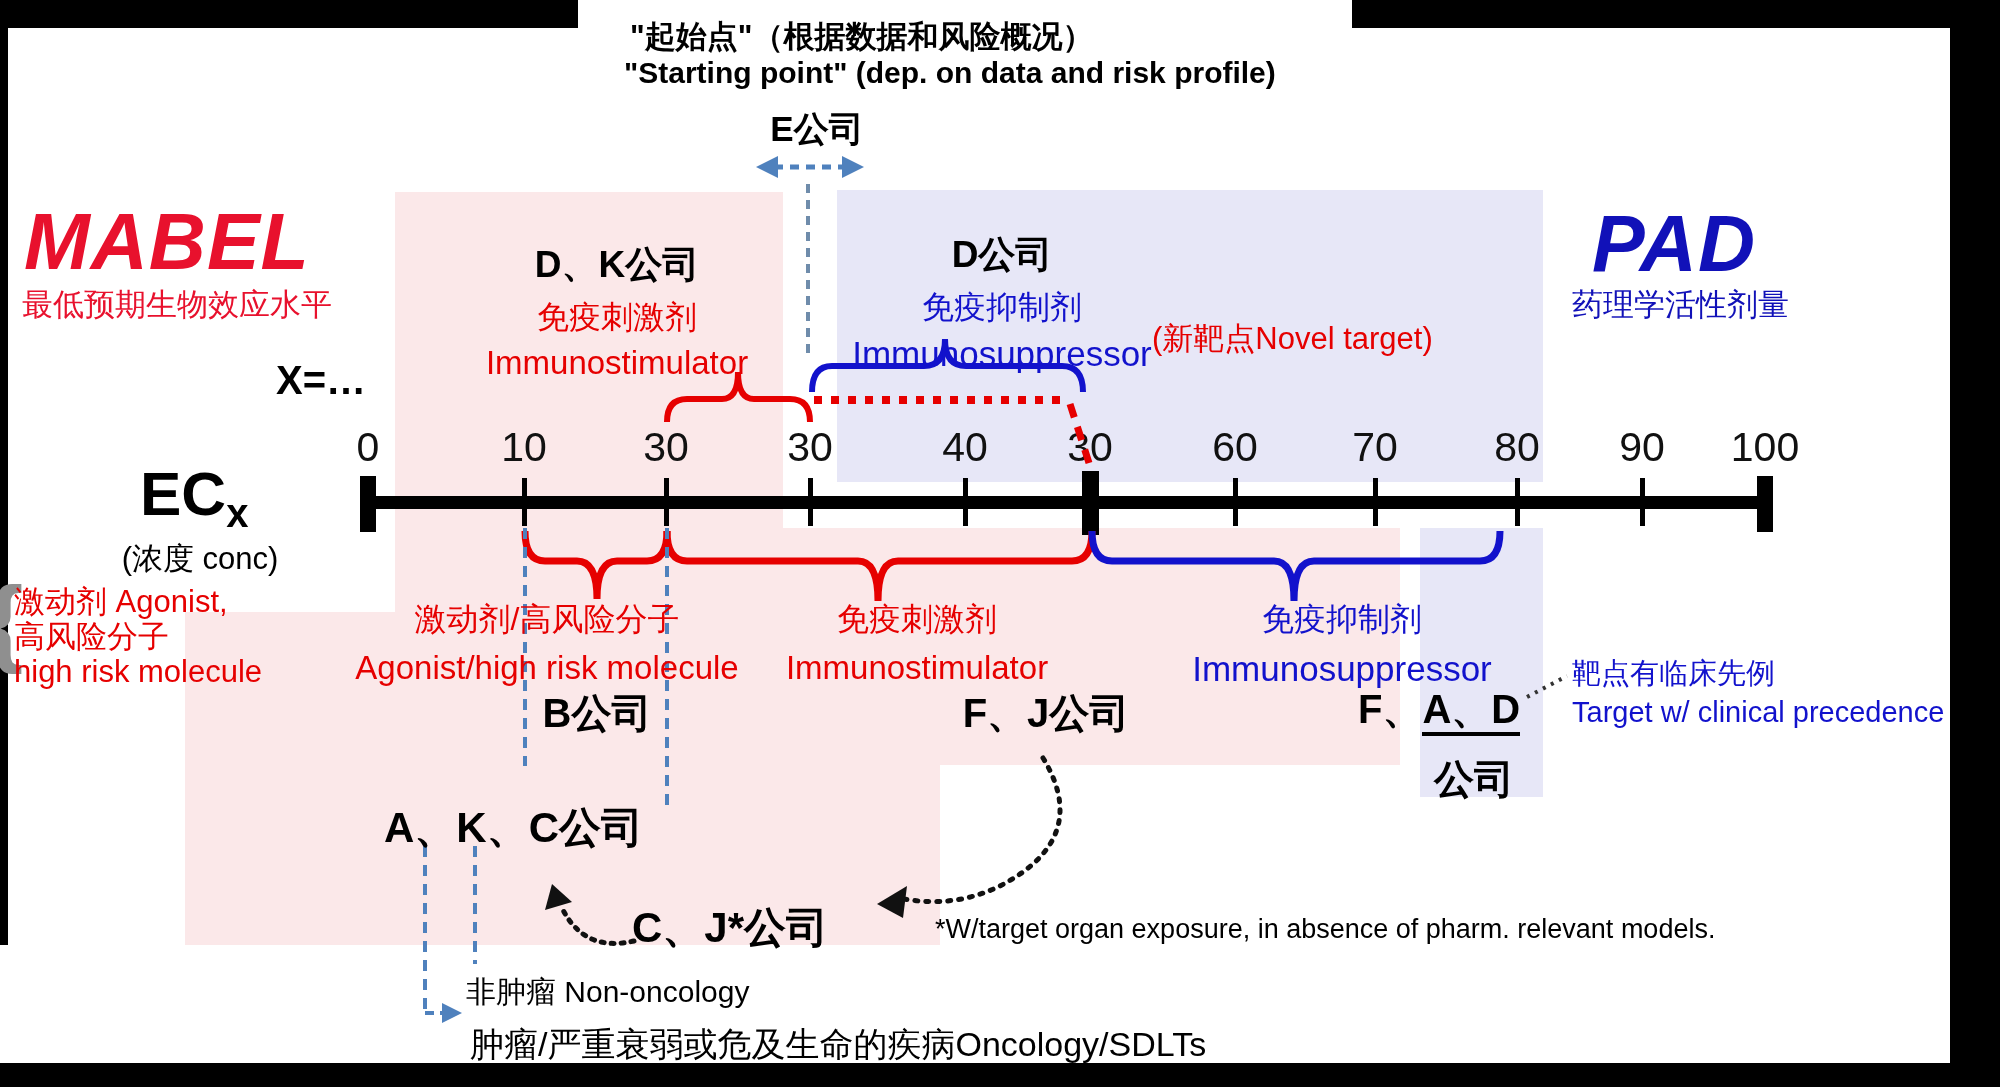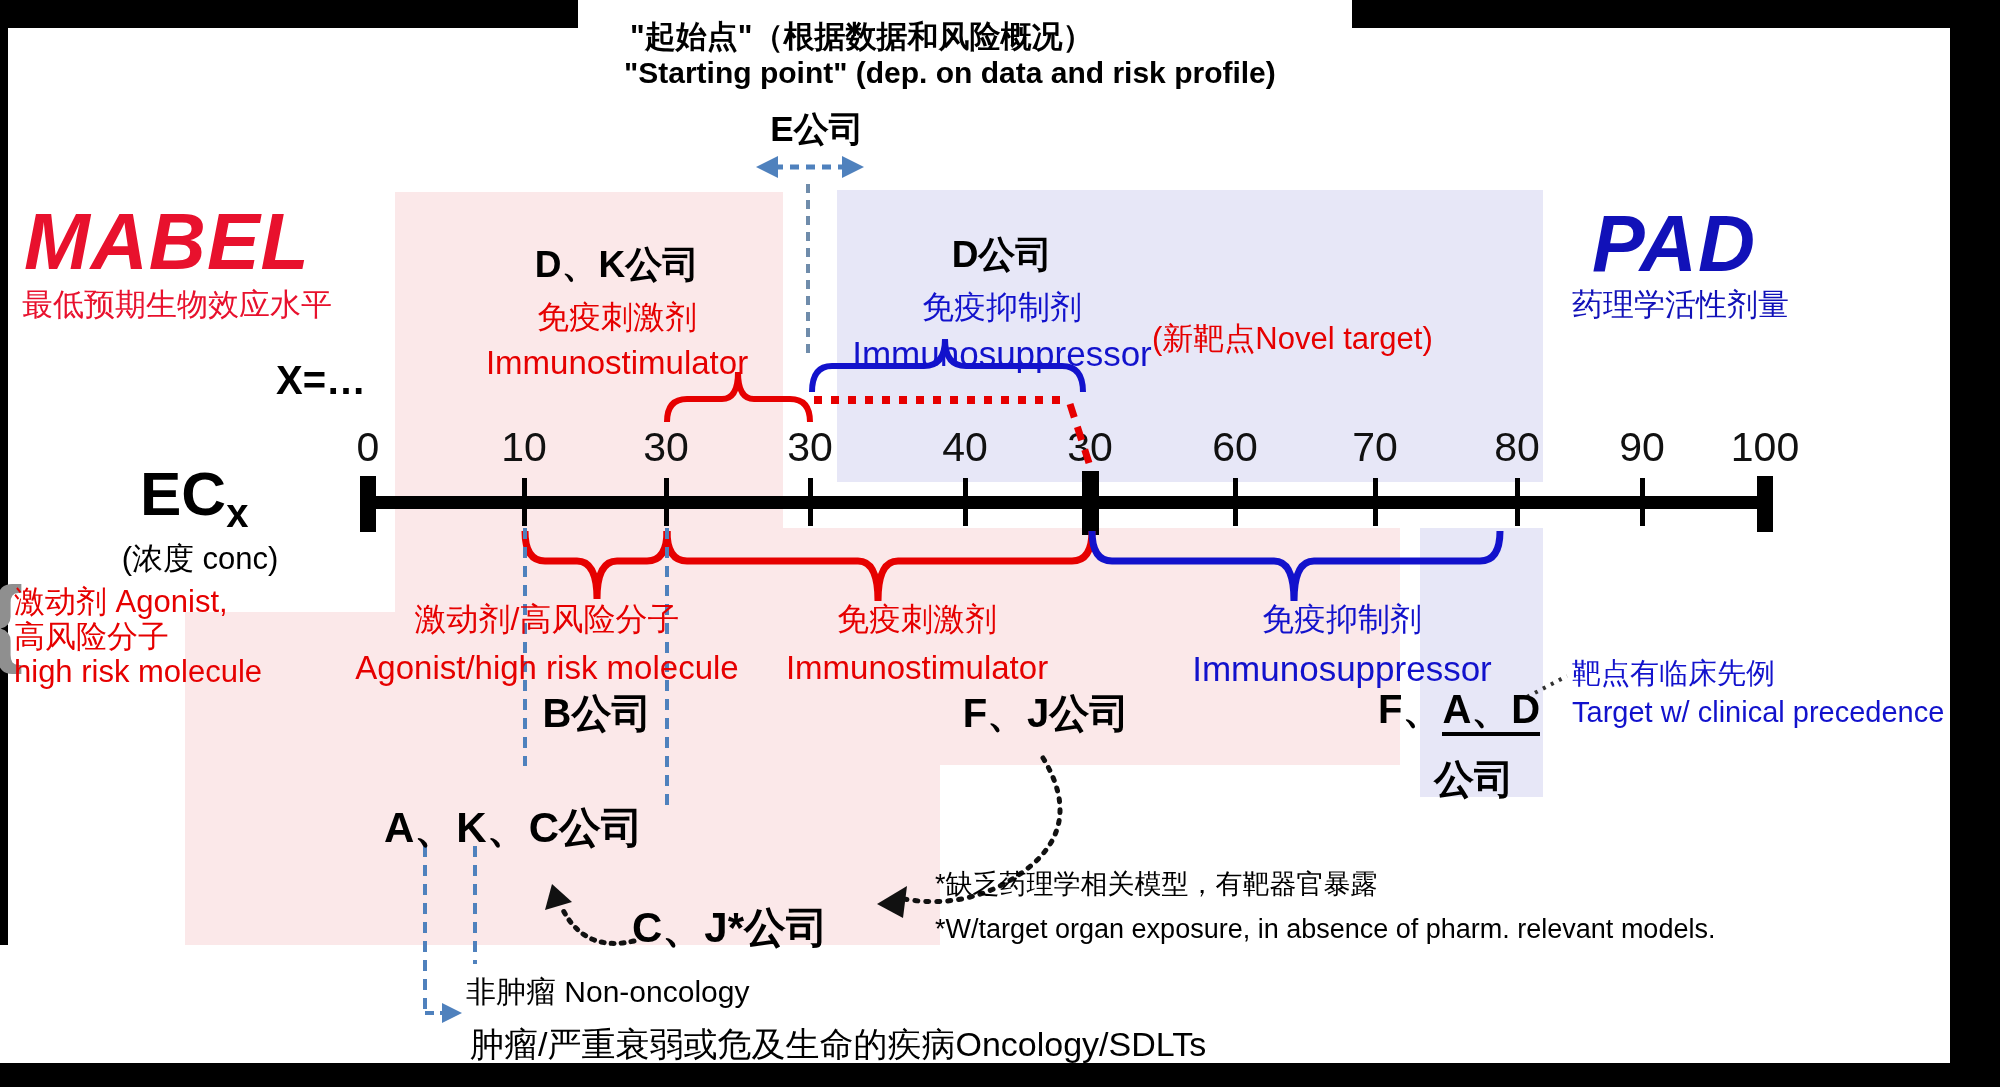--- a/index.html
+++ b/index.html
@@ -153,30 +153,29 @@
     <div class="red cn32">免疫刺激剂</div>
     <div class="red en32" style="margin-top:7px;">Immunostimulator</div>
   </div>
   <div class="abs ctr" style="left:1342px;top:598px;white-space:nowrap;">
     <div class="blue cn32">免疫抑制剂</div>
     <div class="blue en32" style="margin-top:7px;font-size:35px;">Immunosuppressor</div>
   </div>
 
   <div class="abs ctr company" style="left:597px;top:686px;">B公司</div>
   <div class="abs ctr company" style="left:1046px;top:686px;">F、J公司</div>
-  <div class="abs company" style="left:1358px;top:682px;margin-left:20px;">
+  <div class="abs company" style="left:1358px;top:682px;">
     <span>F、</span><span class="uline">A、D</span>
   </div>
   <div class="abs company" style="left:1434px;top:752px;text-align:right;">公司</div>
 
   <div class="abs blue" style="left:1572px;top:654px;font-size:29px;white-space:nowrap;">靶点有临床先例</div>
   <div class="abs blue" style="left:1572px;top:696px;font-size:29px;white-space:nowrap;">Target w/ clinical precedence</div>
 
   <div class="abs company" style="left:384px;top:800px;font-size:42px;">A、K、C公司</div>
   <div class="abs company" style="left:632px;top:900px;font-size:42px;">C、J*公司</div>
 
-  <div class="abs" style="left:935px;top:866px;font-size:27px;white-space:nowrap;">*缺乏药理学相关模型，有靶器官暴露</div>
   <div class="abs" style="left:466px;top:972px;font-size:30px;white-space:nowrap;">非肿瘤 Non-oncology</div>
 
   <div class="abs" style="left:935px;top:914px;font-size:27px;white-space:nowrap;">*W/target organ exposure, in absence of pharm. relevant models.</div>
   <div class="abs" style="left:470px;top:1022px;font-size:34px;white-space:nowrap;">肿瘤/严重衰弱或危及生命的疾病Oncology/SDLTs</div>
 
 </div>
 
 </body></html>

